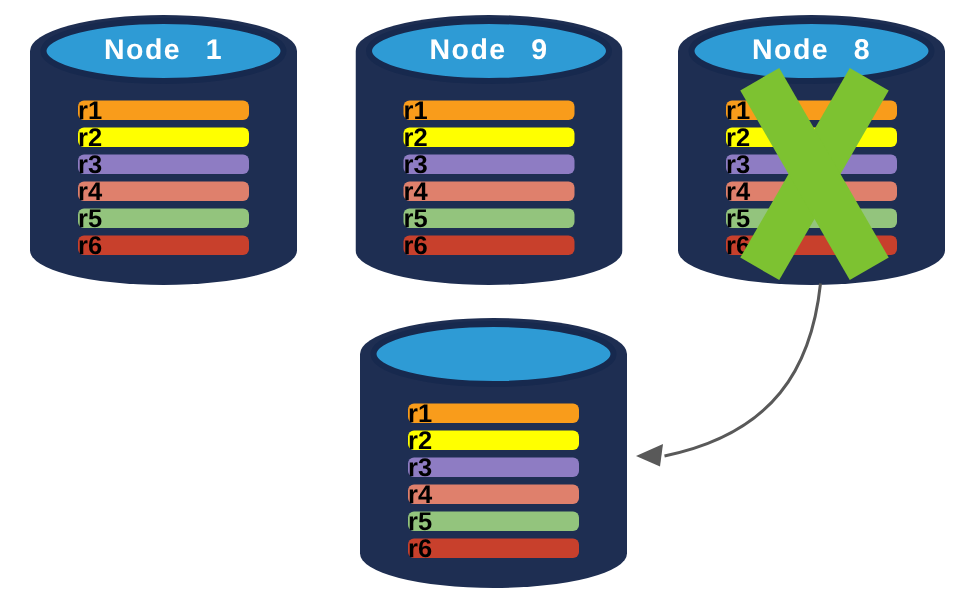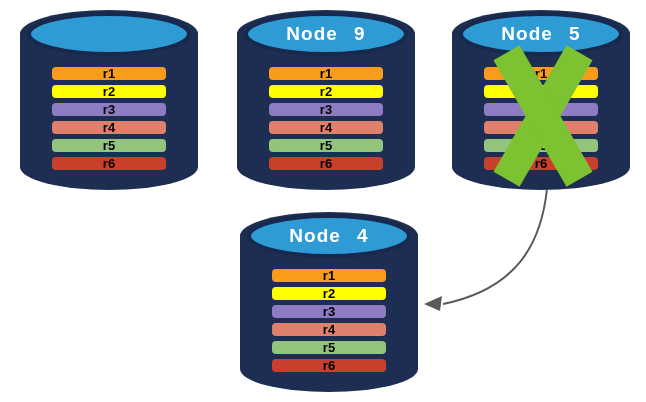--- a/index.html
+++ b/index.html
@@ -29,22 +29,21 @@
     line-height:22px;
     white-space:nowrap;
   }
   .rows{
     position:absolute;left:32px;top:59px;width:114px;
   }
   .row{
     width:114px;height:13px;
     margin-bottom:5px;
     border-radius:4px;
-    text-align:center;
-    font-size:13px;font-weight:bold;
+    font-size:17px;font-weight:bold;
     line-height:13px;
     color:var(--row-text,#000);
   }
   .x-overlay{
     position:absolute;left:29px;top:32px;
     pointer-events:none;
   }
   .x-arm{fill:var(--failure-x,#7DC231);}
   .arrow-layer{
     position:absolute;left:0;top:0;
@@ -56,20 +55,21 @@
 </head>
 <body>
 
 <div class="canvas">
 
   <div class="node" style="left:20px;top:8px;">
     <svg class="cyl" width="178" height="183" viewBox="0 0 178 183">
       <path class="cyl-body" d="M0,26 A89,24 0 0 1 178,26 L178,159 A89,23 0 0 1 0,159 Z"></path>
       <ellipse class="cyl-top" cx="89" cy="26" rx="80" ry="20"></ellipse>
     </svg>
+    <div class="node-title">Node 1</div>
     <div class="rows">
       <div class="row" style="background-color: rgb(249, 156, 27);"><span>r1</span></div>
       <div class="row" style="background-color: rgb(255, 255, 0);"><span>r2</span></div>
       <div class="row" style="background-color: rgb(142, 124, 195);"><span>r3</span></div>
       <div class="row" style="background-color: rgb(223, 128, 108);"><span>r4</span></div>
       <div class="row" style="background-color: rgb(147, 196, 125);"><span>r5</span></div>
       <div class="row" style="background-color: rgb(200, 64, 44);"><span>r6</span></div>
     </div>
   </div>
 
@@ -87,41 +87,40 @@
       <div class="row" style="background-color: rgb(147, 196, 125);"><span>r5</span></div>
       <div class="row" style="background-color: rgb(200, 64, 44);"><span>r6</span></div>
     </div>
   </div>
 
   <div class="node" style="left:452px;top:8px;">
     <svg class="cyl" width="178" height="183" viewBox="0 0 178 183">
       <path class="cyl-body" d="M0,26 A89,24 0 0 1 178,26 L178,159 A89,23 0 0 1 0,159 Z"></path>
       <ellipse class="cyl-top" cx="89" cy="26" rx="80" ry="20"></ellipse>
     </svg>
-    <div class="node-title">Node 5</div>
+    <div class="node-title">Node 8</div>
     <div class="rows">
       <div class="row" style="background-color: rgb(249, 156, 27);"><span>r1</span></div>
       <div class="row" style="background-color: rgb(255, 255, 0);"><span>r2</span></div>
       <div class="row" style="background-color: rgb(142, 124, 195);"><span>r3</span></div>
       <div class="row" style="background-color: rgb(223, 128, 108);"><span>r4</span></div>
       <div class="row" style="background-color: rgb(147, 196, 125);"><span>r5</span></div>
       <div class="row" style="background-color: rgb(200, 64, 44);"><span>r6</span></div>
     </div>
     <svg class="x-overlay" width="124" height="152" viewBox="0 0 124 152">
       <rect class="x-arm" x="47" y="3" width="30" height="146" transform="rotate(30 62 76)"></rect>
       <rect class="x-arm" x="47" y="3" width="30" height="146" transform="rotate(-30 62 76)"></rect>
     </svg>
   </div>
 
   <div class="node" style="left:240px;top:210px;">
     <svg class="cyl" width="178" height="183" viewBox="0 0 178 183">
       <path class="cyl-body" d="M0,26 A89,24 0 0 1 178,26 L178,159 A89,23 0 0 1 0,159 Z"></path>
       <ellipse class="cyl-top" cx="89" cy="26" rx="80" ry="20"></ellipse>
     </svg>
-    <div class="node-title">Node 4</div>
     <div class="rows">
       <div class="row" style="background-color: rgb(249, 156, 27);"><span>r1</span></div>
       <div class="row" style="background-color: rgb(255, 255, 0);"><span>r2</span></div>
       <div class="row" style="background-color: rgb(142, 124, 195);"><span>r3</span></div>
       <div class="row" style="background-color: rgb(223, 128, 108);"><span>r4</span></div>
       <div class="row" style="background-color: rgb(147, 196, 125);"><span>r5</span></div>
       <div class="row" style="background-color: rgb(200, 64, 44);"><span>r6</span></div>
     </div>
   </div>
 

